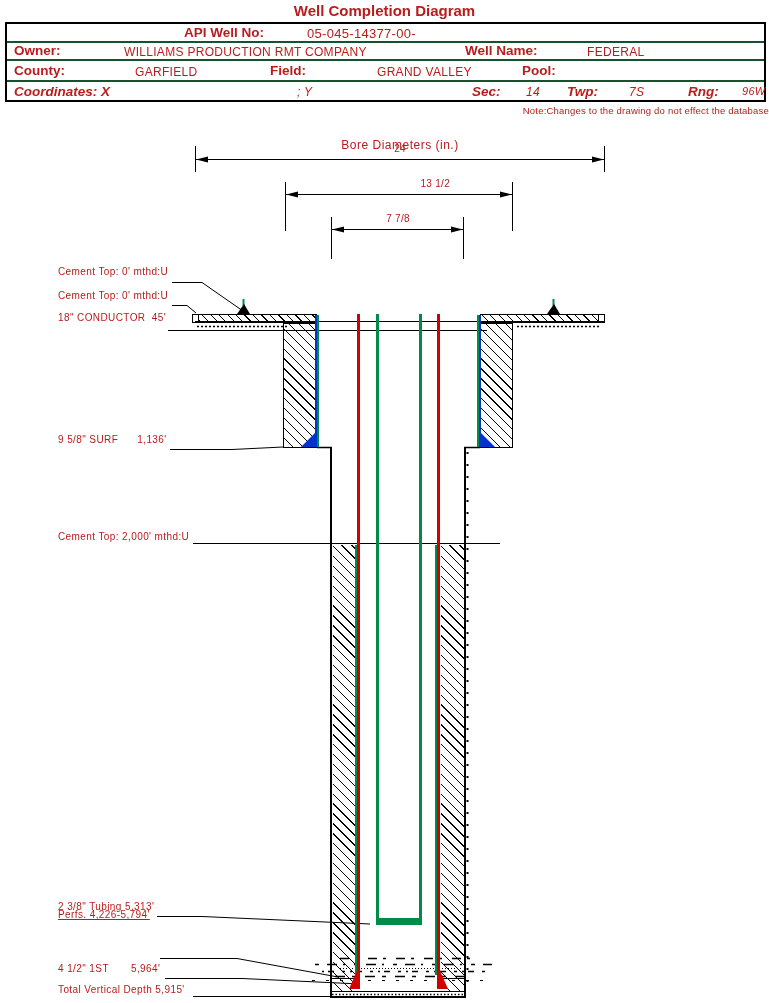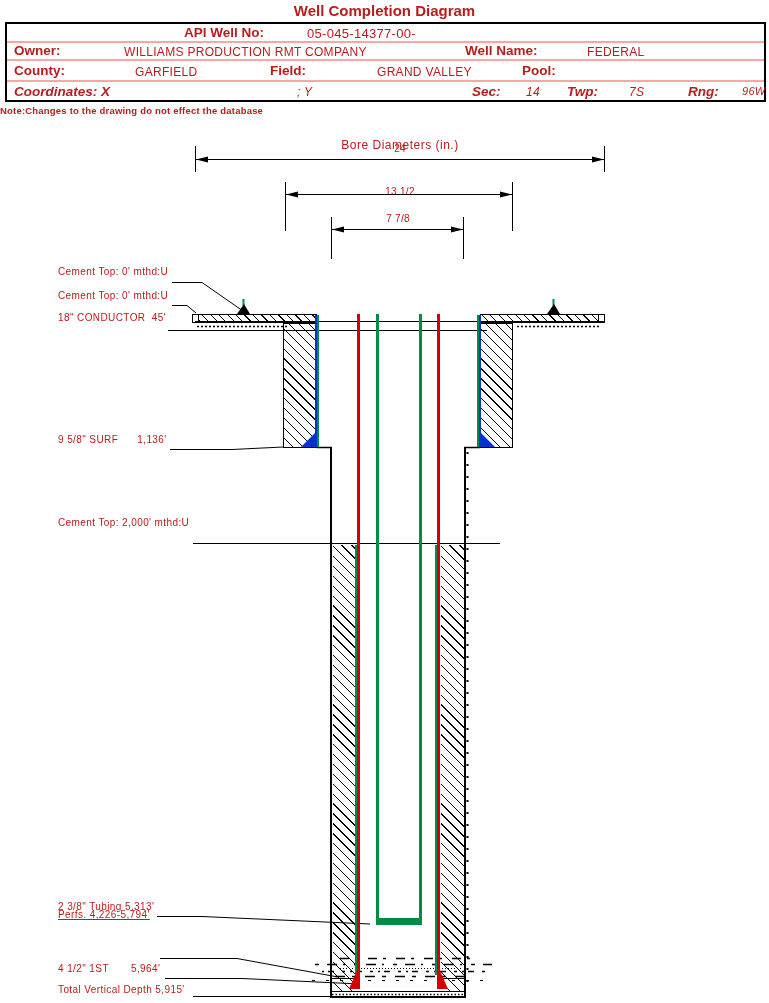--- a/index.html
+++ b/index.html
@@ -2,24 +2,24 @@
 <html><head>
 <meta charset="utf-8">
 <style>
   html,body{margin:0;padding:0;background:#fff;}
   #page{position:relative;width:769px;height:1003px;background:#fff;
         font-family:"Liberation Sans",sans-serif;color:#b91c1c;overflow:hidden;}
   .abs{position:absolute;}
   .ttl{font-size:15px;font-weight:bold;text-align:center;width:100%;top:2px;left:0;}
   #info-table{left:5px;top:22px;width:757px;height:76px;border:2px solid #000;}
   .trow{position:absolute;left:0;width:100%;}
-  .rline{border-bottom:2px solid #fca5a5;}
+  .rline{border-bottom:2px solid #14532d;}
   .blbl{font-weight:bold;font-size:13.5px;}
   .bval{font-size:12px;letter-spacing:.3px;}
-  .note{font-size:9.5px;font-weight:bold;letter-spacing:.2px;text-align:left;width:100%;left:0;top:105px;}
+  .note{font-size:9.5px;font-weight:normal;letter-spacing:.2px;text-align:right;width:100%;left:0;top:105px;}
   .boretitle{font-size:12px;letter-spacing:.5px;text-align:center;left:300px;width:200px;top:138px;}
   .dimlbl{font-size:10px;text-align:center;letter-spacing:.3px;}
   .ann{font-size:10px;letter-spacing:.4px;white-space:pre;}
   .hatch{background:repeating-linear-gradient(45deg,#fff 0 5px,#000 5px 6px);}
   .hatch2{background:repeating-linear-gradient(45deg,#fff 0 6px,#000 6px 7px);}
   .bord{border:1px solid #000;box-sizing:border-box;}
   svg{position:absolute;left:0;top:0;pointer-events:none;}
 </style>
 </head>
 <body>
@@ -56,21 +56,21 @@
       <span class="abs bval" style="left:622px;top:3px;text-align:right;">7S</span>
       <span class="abs blbl" style="left:681px;top:2px;">Rng:</span>
       <span class="abs bval" style="left:735px;top:3px;font-size:11px;">96W</span>
     </div>
   </div>
 
   <div class="abs note">Note:Changes to the drawing do not effect the database</div>
 
   <div class="abs boretitle">Bore Diameters (in.)</div>
   <div class="abs dimlbl" style="left:350px;width:100px;top:143px;">24</div>
-  <div class="abs dimlbl" style="left:350px;width:100px;top:186px;">13 1/2</div>
+  <div class="abs dimlbl" style="left:350px;width:100px;top:178px;text-align:right;">13 1/2</div>
   <div class="abs dimlbl" style="left:348px;width:100px;top:213px;">7 7/8</div>
 
   <div class="abs hatch bord" style="left:192px;top:314px;width:125px;height:9px;"></div>
   <div class="abs hatch bord" style="left:480px;top:314px;width:125px;height:9px;"></div>
   <div class="abs bord" style="left:192px;top:314px;width:7px;height:9px;background:#fff;"></div>
   <div class="abs bord" style="left:598px;top:314px;width:7px;height:9px;background:#fff;"></div>
   <div class="abs hatch2 bord" style="left:283px;top:323px;width:34px;height:125px;"></div>
   <div class="abs hatch2 bord" style="left:480px;top:323px;width:33px;height:125px;"></div>
   <div class="abs hatch2" style="left:333px;top:545px;width:22px;height:446px;"></div>
   <div class="abs hatch2" style="left:441px;top:545px;width:23px;height:446px;"></div>
@@ -154,19 +154,19 @@
       <path d="M377.5,314 V922" stroke="#008c46" stroke-width="3" fill="none"></path>
       <path d="M420.5,314 V922" stroke="#008c46" stroke-width="3" fill="none"></path>
       <path d="M376,921.5 H422" stroke="#008c46" stroke-width="7" fill="none"></path>
     </g>
   </svg>
 
   <div class="abs ann" style="left:58px;top:266px;">Cement Top: 0' mthd:U</div>
   <div class="abs ann" style="left:58px;top:290px;">Cement Top: 0' mthd:U</div>
   <div class="abs ann" style="left:58px;top:312px;">18" CONDUCTOR  45'</div>
   <div class="abs ann" style="left:58px;top:434px;">9 5/8" SURF      1,136'</div>
-  <div class="abs ann" style="left:58px;top:517px;">Cement Top: 2,000' mthd:U</div>
+  <div class="abs ann" style="left:58px;top:531px;">Cement Top: 2,000' mthd:U</div>
   <div class="abs ann" style="left:58px;top:901px;">2 3/8" Tubing 5,313'</div>
   <div class="abs ann" style="left:58px;top:909px;text-decoration:underline;">Perfs. 4,226-5,794'</div>
   <div class="abs ann" style="left:58px;top:963px;">4 1/2" 1ST       5,964'</div>
   <div class="abs ann" style="left:58px;top:984px;">Total Vertical Depth 5,915'</div>
 
 </div>
 
 </body></html>

